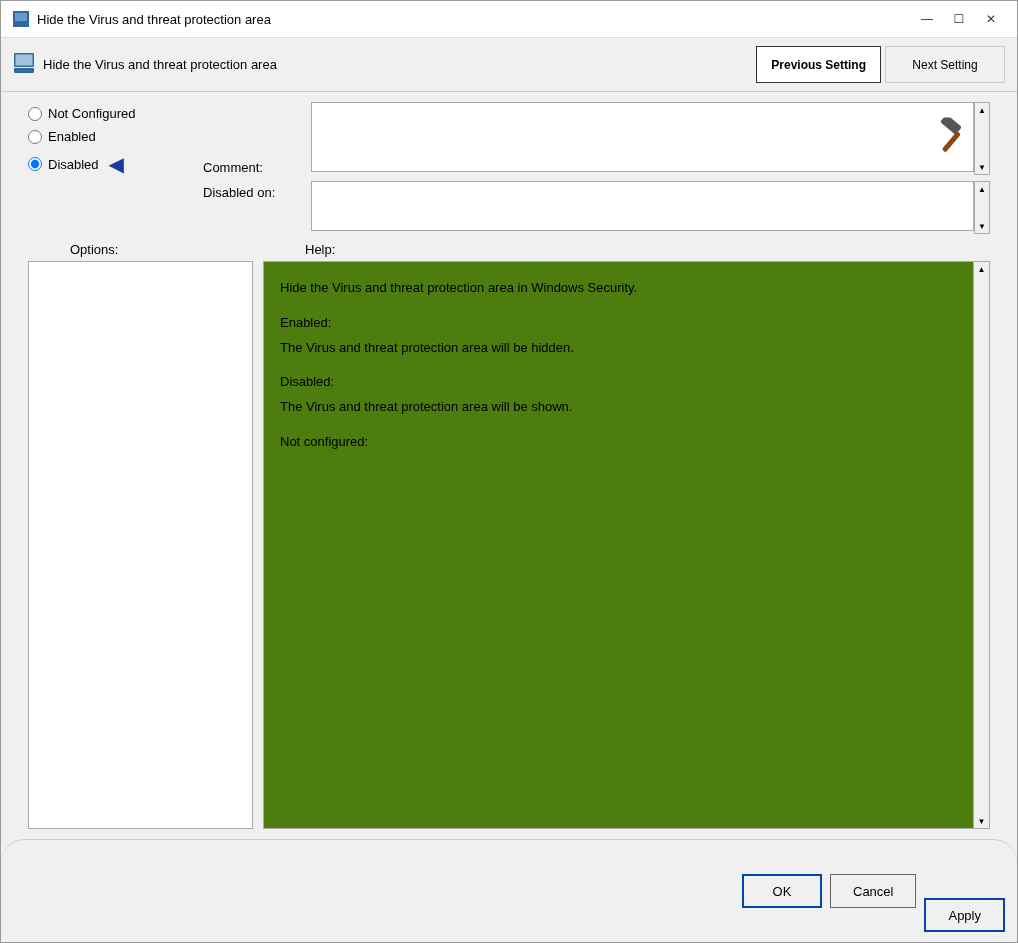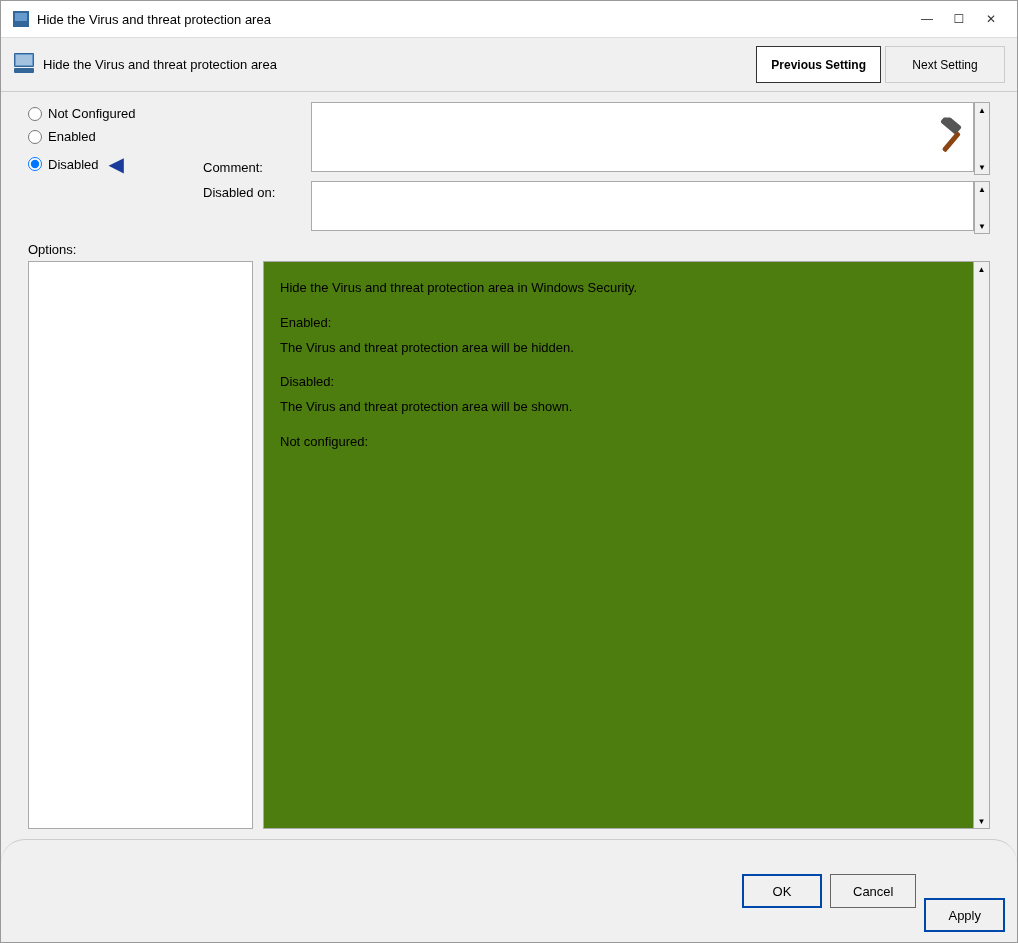--- a/index.html
+++ b/index.html
@@ -315,23 +315,26 @@
                 <div style="width:14px; height:14px; display:flex; align-items:center; justify-content:center; font-size:8px; cursor:pointer;">▲</div>
                 <div style="width:14px; height:14px; display:flex; align-items:center; justify-content:center; font-size:8px; cursor:pointer;">▼</div>
               </div>
             </div>
           </div>
         </div>
 
       </div>
     </div>
 
-    <div style="display:flex; gap:10px; margin-bottom:4px;">
+    <div style="display:flex; gap:10px; margin-bottom:4px;margin-left:42px;">
       <div style="min-width:225px;">
         <span>Options:</span>
+      </div>
+      <div style="flex:1;">
+        <span>Help:</span>
       </div>
     </div>
 
     <div style="display:flex; gap:10px; flex:1; min-height:0;">
 
       <div style="width:225px; border:1px solid #aaa; background:#fff;">
       </div>
 
       <div style="flex:1; position:relative; display:flex;">
         <div style="flex:1; border:1px solid #aaa; background:#4d7c0f; padding:16px 20px 16px 16px; font-size:13px; line-height:1.6; overflow:hidden;">

